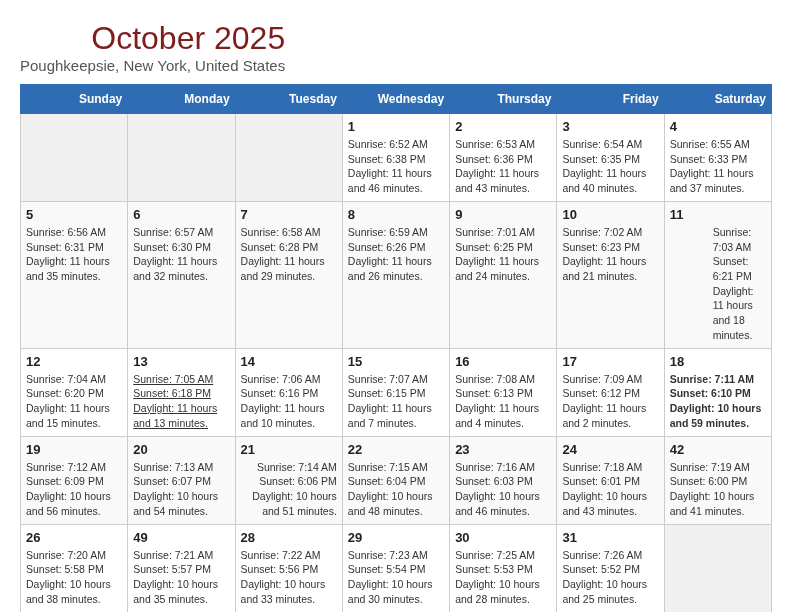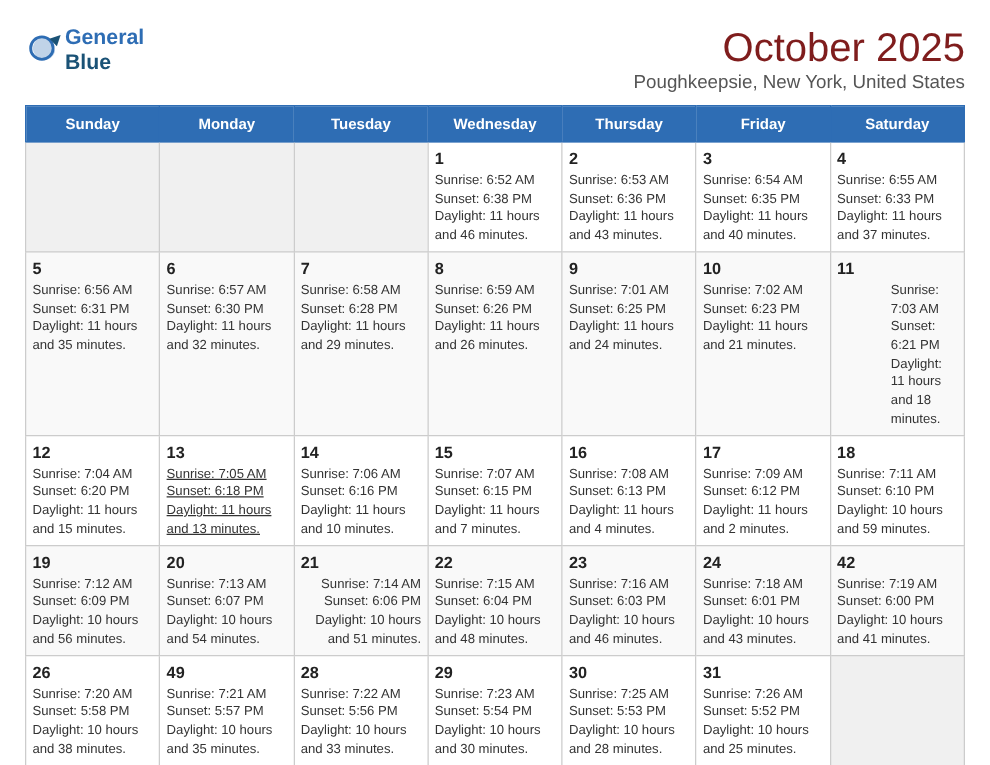--- a/index.html
+++ b/index.html
@@ -39,21 +39,21 @@
     }
     table {
       width: 100%;
       border-collapse: collapse;
       font-size: 11px;
     }
     thead tr th {
       background-color: #2e6db4;
       color: white;
       padding: 7px 5px;
-      text-align: center;
+      text-align: right;
       font-weight: bold;
       font-size: 12px;
       border: 1px solid #2e6db4;
     }
     tbody tr td {
       border: 1px solid #ccc;
       vertical-align: top;
       padding: 5px;
       width: calc(100% / 7);
       min-height: 80px;
@@ -77,31 +77,20 @@
       background-color: #ffffff;
     }
     .empty-cell {
       background-color: #f0f0f0 !important;
     }
   </style>
 </head>
 <body>
 
 <div class="header">
-  <div class="logo">
-    <svg class="logo-icon" viewBox="0 0 40 40" xmlns="http://www.w3.org/2000/svg">
-      <circle cx="18" cy="18" r="12" fill="none" stroke="#2e6db4" stroke-width="3"></circle>
-      <path d="M18 6 Q30 10 32 22 Q28 32 18 30 Q10 28 8 18 Q10 8 18 6Z" fill="#2e6db4" opacity="0.3"></path>
-      <path d="M26 8 L38 4 L34 16Z" fill="#1a5276"></path>
-    </svg>
-    <div>
-      <div style="font-size:17px;font-weight:bold;color:#2e6db4;line-height:1.2;">General</div>
-      <div style="font-size:17px;font-weight:bold;color:#1a5276;line-height:1.2;">Blue</div>
-    </div>
-  </div>
   <div class="title-section">
     <div class="month-title">October 2025</div>
     <div class="location">Poughkeepsie, New York, United States</div>
   </div>
 </div>
 
 <table>
   <thead>
     <tr>
     <th>Sunday</th>
@@ -219,21 +208,21 @@
 Daylight: 11 hours and 4 minutes.</div>
         </td>
         <td>
           <div class="day-number">17</div>
           <div class="day-info" style="white-space: pre-line;">Sunrise: 7:09 AM
 Sunset: 6:12 PM
 Daylight: 11 hours and 2 minutes.</div>
         </td>
         <td>
           <div class="day-number">18</div>
-          <div class="day-info" style="white-space: pre-line;">Sunrise: 7:11 AM
+          <div class="day-info" style="white-space: pre-line; font-weight: bold;">Sunrise: 7:11 AM
 Sunset: 6:10 PM
 Daylight: 10 hours and 59 minutes.</div>
         </td>
       </tr>
       <tr>
         <td>
           <div class="day-number">19</div>
           <div class="day-info" style="white-space: pre-line;">Sunrise: 7:12 AM
 Sunset: 6:09 PM
 Daylight: 10 hours and 56 minutes.</div>

